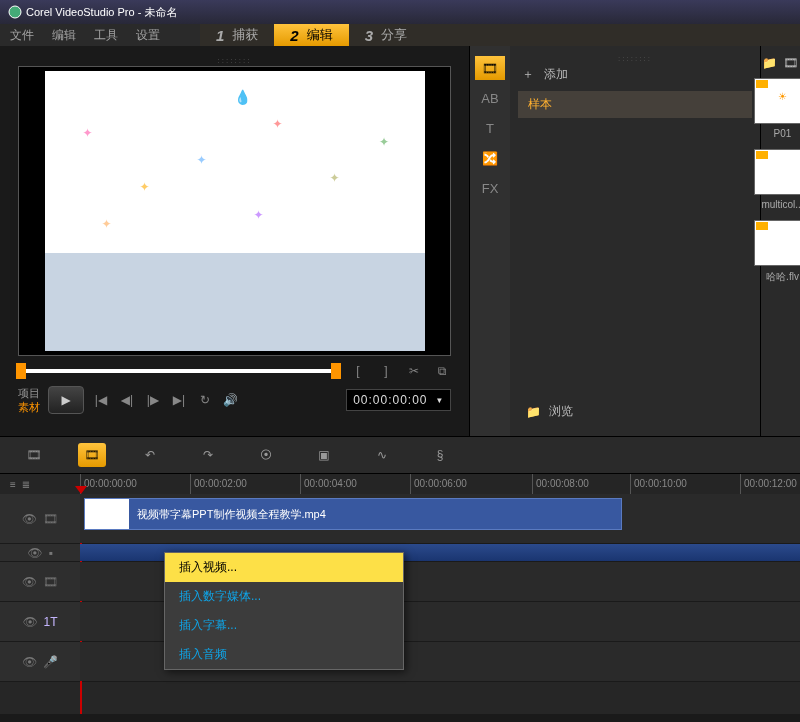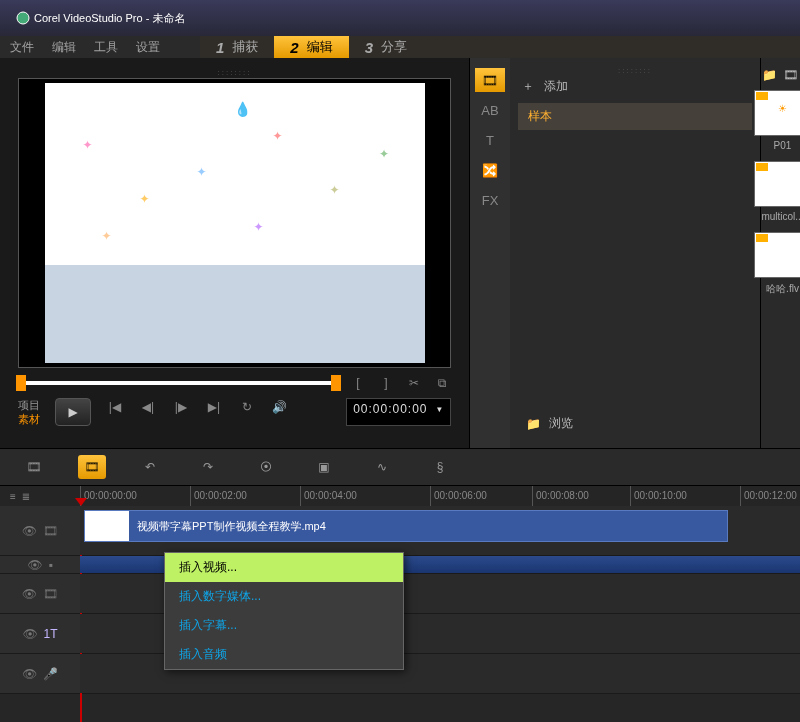--- a/index.html
+++ b/index.html
@@ -1,17 +1,17 @@
 <!DOCTYPE html>
 <html><head>
 <meta charset="utf-8">
 <style>
 *{margin:0;padding:0;box-sizing:border-box;font-family:Arial,"Microsoft YaHei",sans-serif;user-select:none}
 body{background:#1a1a1a;width:800px;height:722px;overflow:hidden;color:#ccc;font-size:12px}
-.titlebar{height:36px;background:linear-gradient(#3a3a5a,#282838);display:flex;align-items:center;padding:0 16px;color:#fff;font-size:11px}
+.titlebar{height:24px;background:linear-gradient(#3a3a5a,#282838);display:flex;align-items:center;padding:0 8px;color:#fff;font-size:11px}
 .titlebar svg{margin-right:4px}
 .menubar{height:22px;background:#2a2a2a;display:flex;align-items:center;padding:0 10px;gap:18px}
 .menubar span{color:#a3a3a3;font-size:12px;cursor:pointer}
 .steptabs{height:22px;background:#302d28;display:flex;margin-left:200px;margin-top:-22px}
 .step{display:flex;align-items:center;padding:0 16px;gap:8px;color:#aaa;font-size:13px}
 .step.active{background:linear-gradient(#ffc33c,#e59a00);color:#000}
 .step .num{font-style:italic;font-weight:bold;font-size:15px}
 .main{height:390px;display:flex;background:#1a1a1a}
 .preview{flex:1;padding:10px 8px;border-right:1px solid #000}
 .grips{height:8px;text-align:center;color:#555;letter-spacing:2px;font-size:8px}
@@ -20,21 +20,21 @@
 .sky{height:65%;background:#fff;position:relative}
 .ground{height:35%;background:#c8d4e2}
 .star{position:absolute;font-size:12px}
 .drop{position:absolute;left:50%;top:10%;color:#4a6a8a;font-size:14px}
 .seekbar{margin:6px 10px;display:flex;align-items:center;gap:10px}
 .track{flex:1;height:4px;background:#fff;position:relative}
 .handle{position:absolute;top:-6px;width:10px;height:16px;background:#ff9500}
 .handle.l{left:-2px}
 .handle.r{right:-2px}
 .pbtn{width:18px;height:18px;display:inline-flex;align-items:center;justify-content:center;color:#888}
-.controls{display:flex;margin:4px 10px;gap:15px}
+.controls{display:flex;align-items:center;margin:4px 10px;gap:8px}
 .modes{font-size:11px;color:#999;line-height:14px}
 .modes .hl{color:#ff9500}
 .play{width:36px;height:28px;background:linear-gradient(#444,#222);border:1px solid #555;border-radius:4px;display:flex;align-items:center;justify-content:center;color:#ccc}
 .tc{margin-left:auto;background:#000;border:1px solid #444;padding:3px 6px;font-family:monospace;font-size:12px;color:#ddd;letter-spacing:1px}
 .lib{width:290px;display:flex;background:#2a2a2a}
 .libicons{width:40px;background:#303030;display:flex;flex-direction:column;gap:6px;padding:10px 0;align-items:center}
 .libicon{width:30px;height:24px;display:flex;align-items:center;justify-content:center;color:#888;font-size:13px}
 .libicon.active{background:linear-gradient(#ffc33c,#e59a00);color:#000}
 .libbody{flex:1;padding:8px;display:flex;flex-direction:column}
 .addbar{display:flex;align-items:center;gap:10px;color:#bbb;padding:4px}
@@ -56,21 +56,21 @@
 .tracks{padding-left:0}
 .track-row{height:40px;display:flex;border-bottom:1px solid #1a1a1a}
 .track-head{width:80px;background:#2e2e2e;display:flex;align-items:center;justify-content:center;gap:6px;color:#777}
 .track-body{flex:1;position:relative;background:#2a2a2a}
 .clip{position:absolute;top:4px;left:4px;height:32px;background:#3858a0;border:1px solid #5a7ac0;display:flex;align-items:center}
 .clip-thumb{width:44px;height:30px;background:#fff}
 .clip-title{color:#fff;font-size:11px;padding:0 8px;white-space:nowrap}
 .overlay-track{background:linear-gradient(#2b4a8c,#1a3570)}
 .ctx{position:absolute;left:164px;top:552px;width:240px;background:#3c3c3c;border:1px solid #666;box-shadow:2px 2px 8px rgba(0,0,0,.6);z-index:100}
 .ctx-item{padding:6px 14px;color:#0ea5e9;font-size:12px;cursor:pointer}
-.ctx-item.hl{background:#bef264;color:#000}
+.ctx-item.hl{background:#fde047;color:#000}
 .marker{position:absolute;left:80px;top:0;width:2px;height:100%;background:#c00}
 .marker::before{content:"";position:absolute;top:-8px;left:-5px;border:6px solid transparent;border-top:8px solid #c00}
 </style>
 </head>
 <body>
 
 <div class="titlebar">
   <svg width="14" height="14">
       <circle cx="7" cy="7" r="6" fill="#4a7" stroke="#fff"></circle>
     </svg>
@@ -196,36 +196,36 @@
 </div>
 
 <div class="ruler">
   <div style="position:absolute;left:10px;display:flex;gap:6px">
     <span>≡</span>
     <span>≣</span>
   </div>
 <div class="tick" style="left: 80px;">00:00:00:00</div>
     <div class="tick" style="left: 190px;">00:00:02:00</div>
     <div class="tick" style="left: 300px;">00:00:04:00</div>
-    <div class="tick" style="left: 430px;">00:00:06:00</div>
+    <div class="tick" style="left: 410px;">00:00:06:00</div>
     <div class="tick" style="left: 532px;">00:00:08:00</div>
     <div class="tick" style="left: 630px;">00:00:10:00</div>
     <div class="tick" style="left: 740px;">00:00:12:00</div>
   </div>
 
 <div class="timeline">
   <div class="marker"></div>
   <div class="tracks">
     <div class="track-row" style="height:50px">
       <div class="track-head">
           <span>👁</span>
           <span>🎞</span>
         </div>
       <div class="track-body">
-        <div class="clip" style="width:644px">
+        <div class="clip" style="width:538px">
           <div class="clip-thumb"></div>
           <span class="clip-title">视频带字幕PPT制作视频全程教学.mp4</span>
         </div>
       </div>
     </div>
     <div class="track-row" style="height:18px">
       <div class="track-head">
           <span>👁</span>
           <span>▪</span>
         </div>

